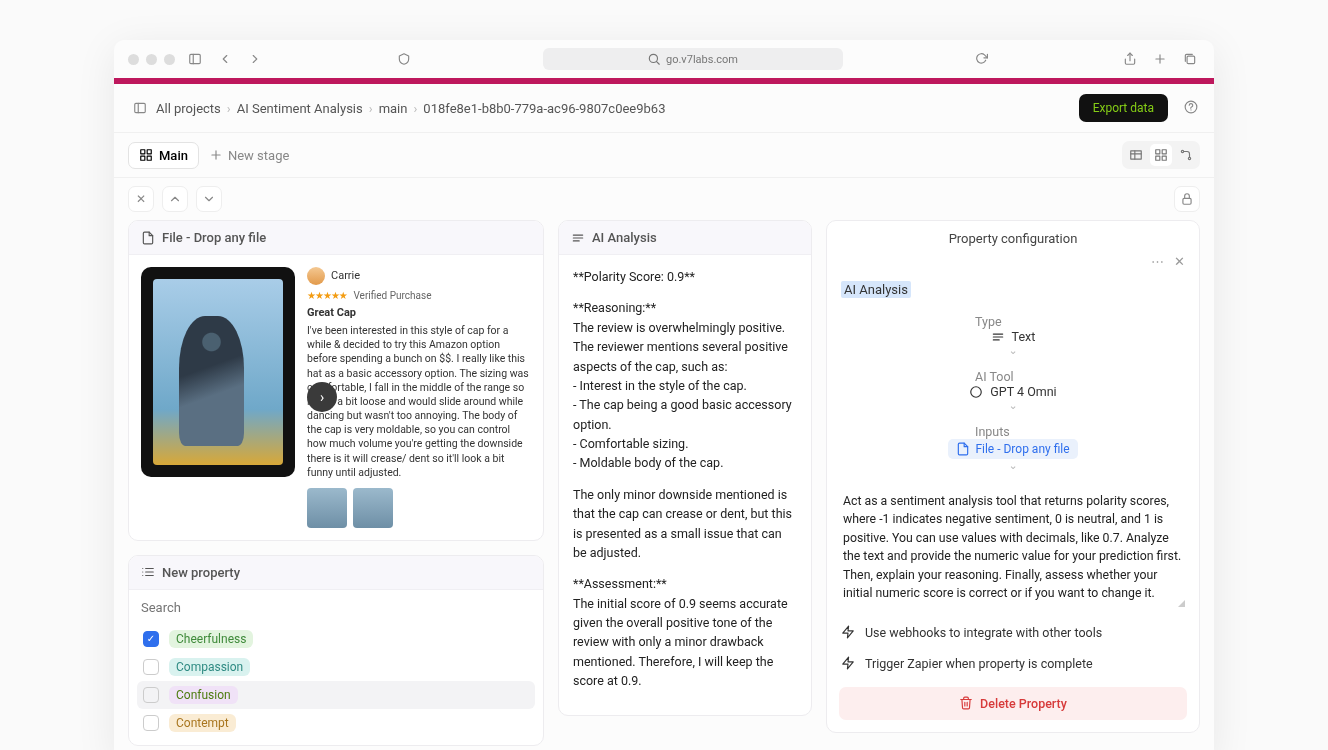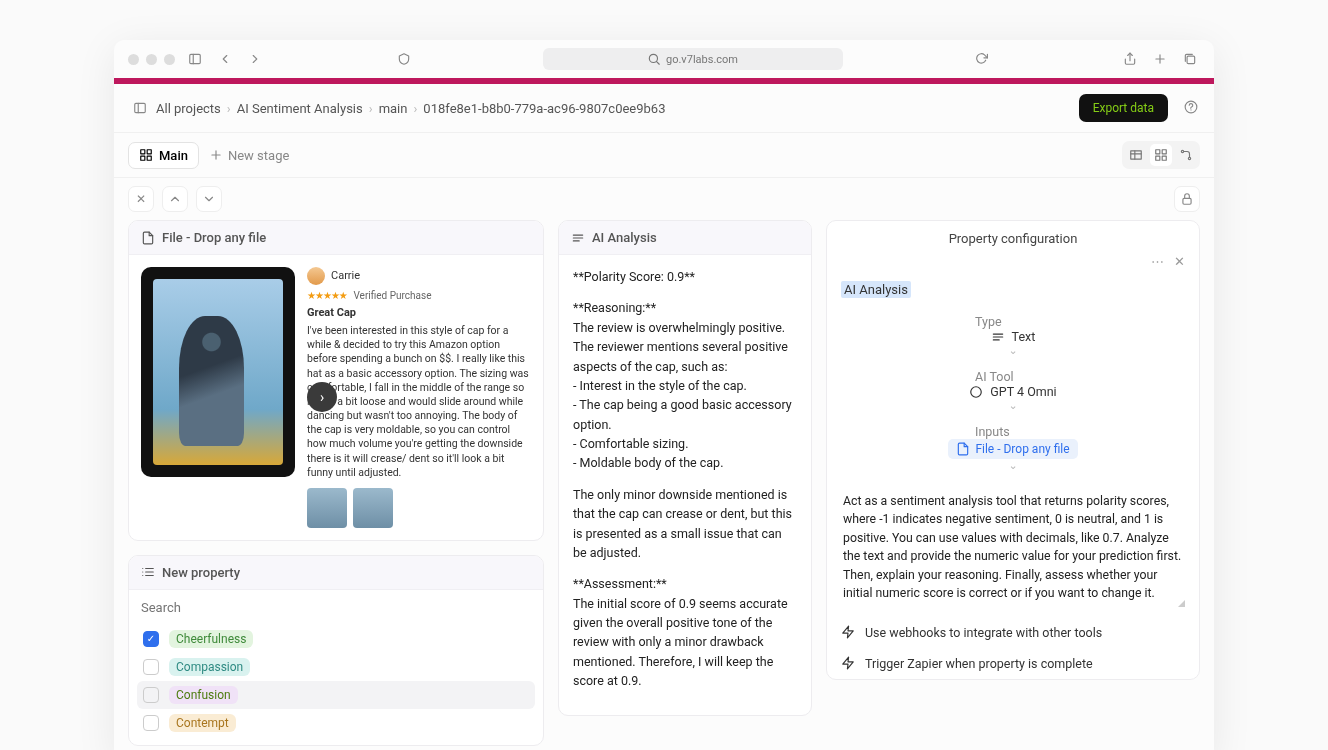--- a/index.html
+++ b/index.html
@@ -373,16 +373,25 @@
               <polygon points="13 2 3 14 12 14 11 22 21 10 12 10 13 2"></polygon>
             </svg>
           <span>Use webhooks to integrate with other tools</span>
         </div>
         <div class="pc-action">
           <svg viewBox="0 0 24 24">
               <polygon points="13 2 3 14 12 14 11 22 21 10 12 10 13 2"></polygon>
             </svg>
           <span>Trigger Zapier when property is complete</span>
         </div>
+        <div class="delete-row">
+          <svg viewBox="0 0 24 24">
+              <polyline points="3 6 5 6 21 6"></polyline>
+              <path d="M19 6l-1 14a2 2 0 0 1-2 2H8a2 2 0 0 1-2-2L5 6"></path>
+              <path d="M10 11v6M14 11v6"></path>
+              <path d="M8 6V4a2 2 0 0 1 2-2h4a2 2 0 0 1 2 2v2"></path>
+            </svg>
+          <span>Delete Property</span>
+        </div>
       </div>
     </div>
   </div>
 </div>
 
 </body></html>

